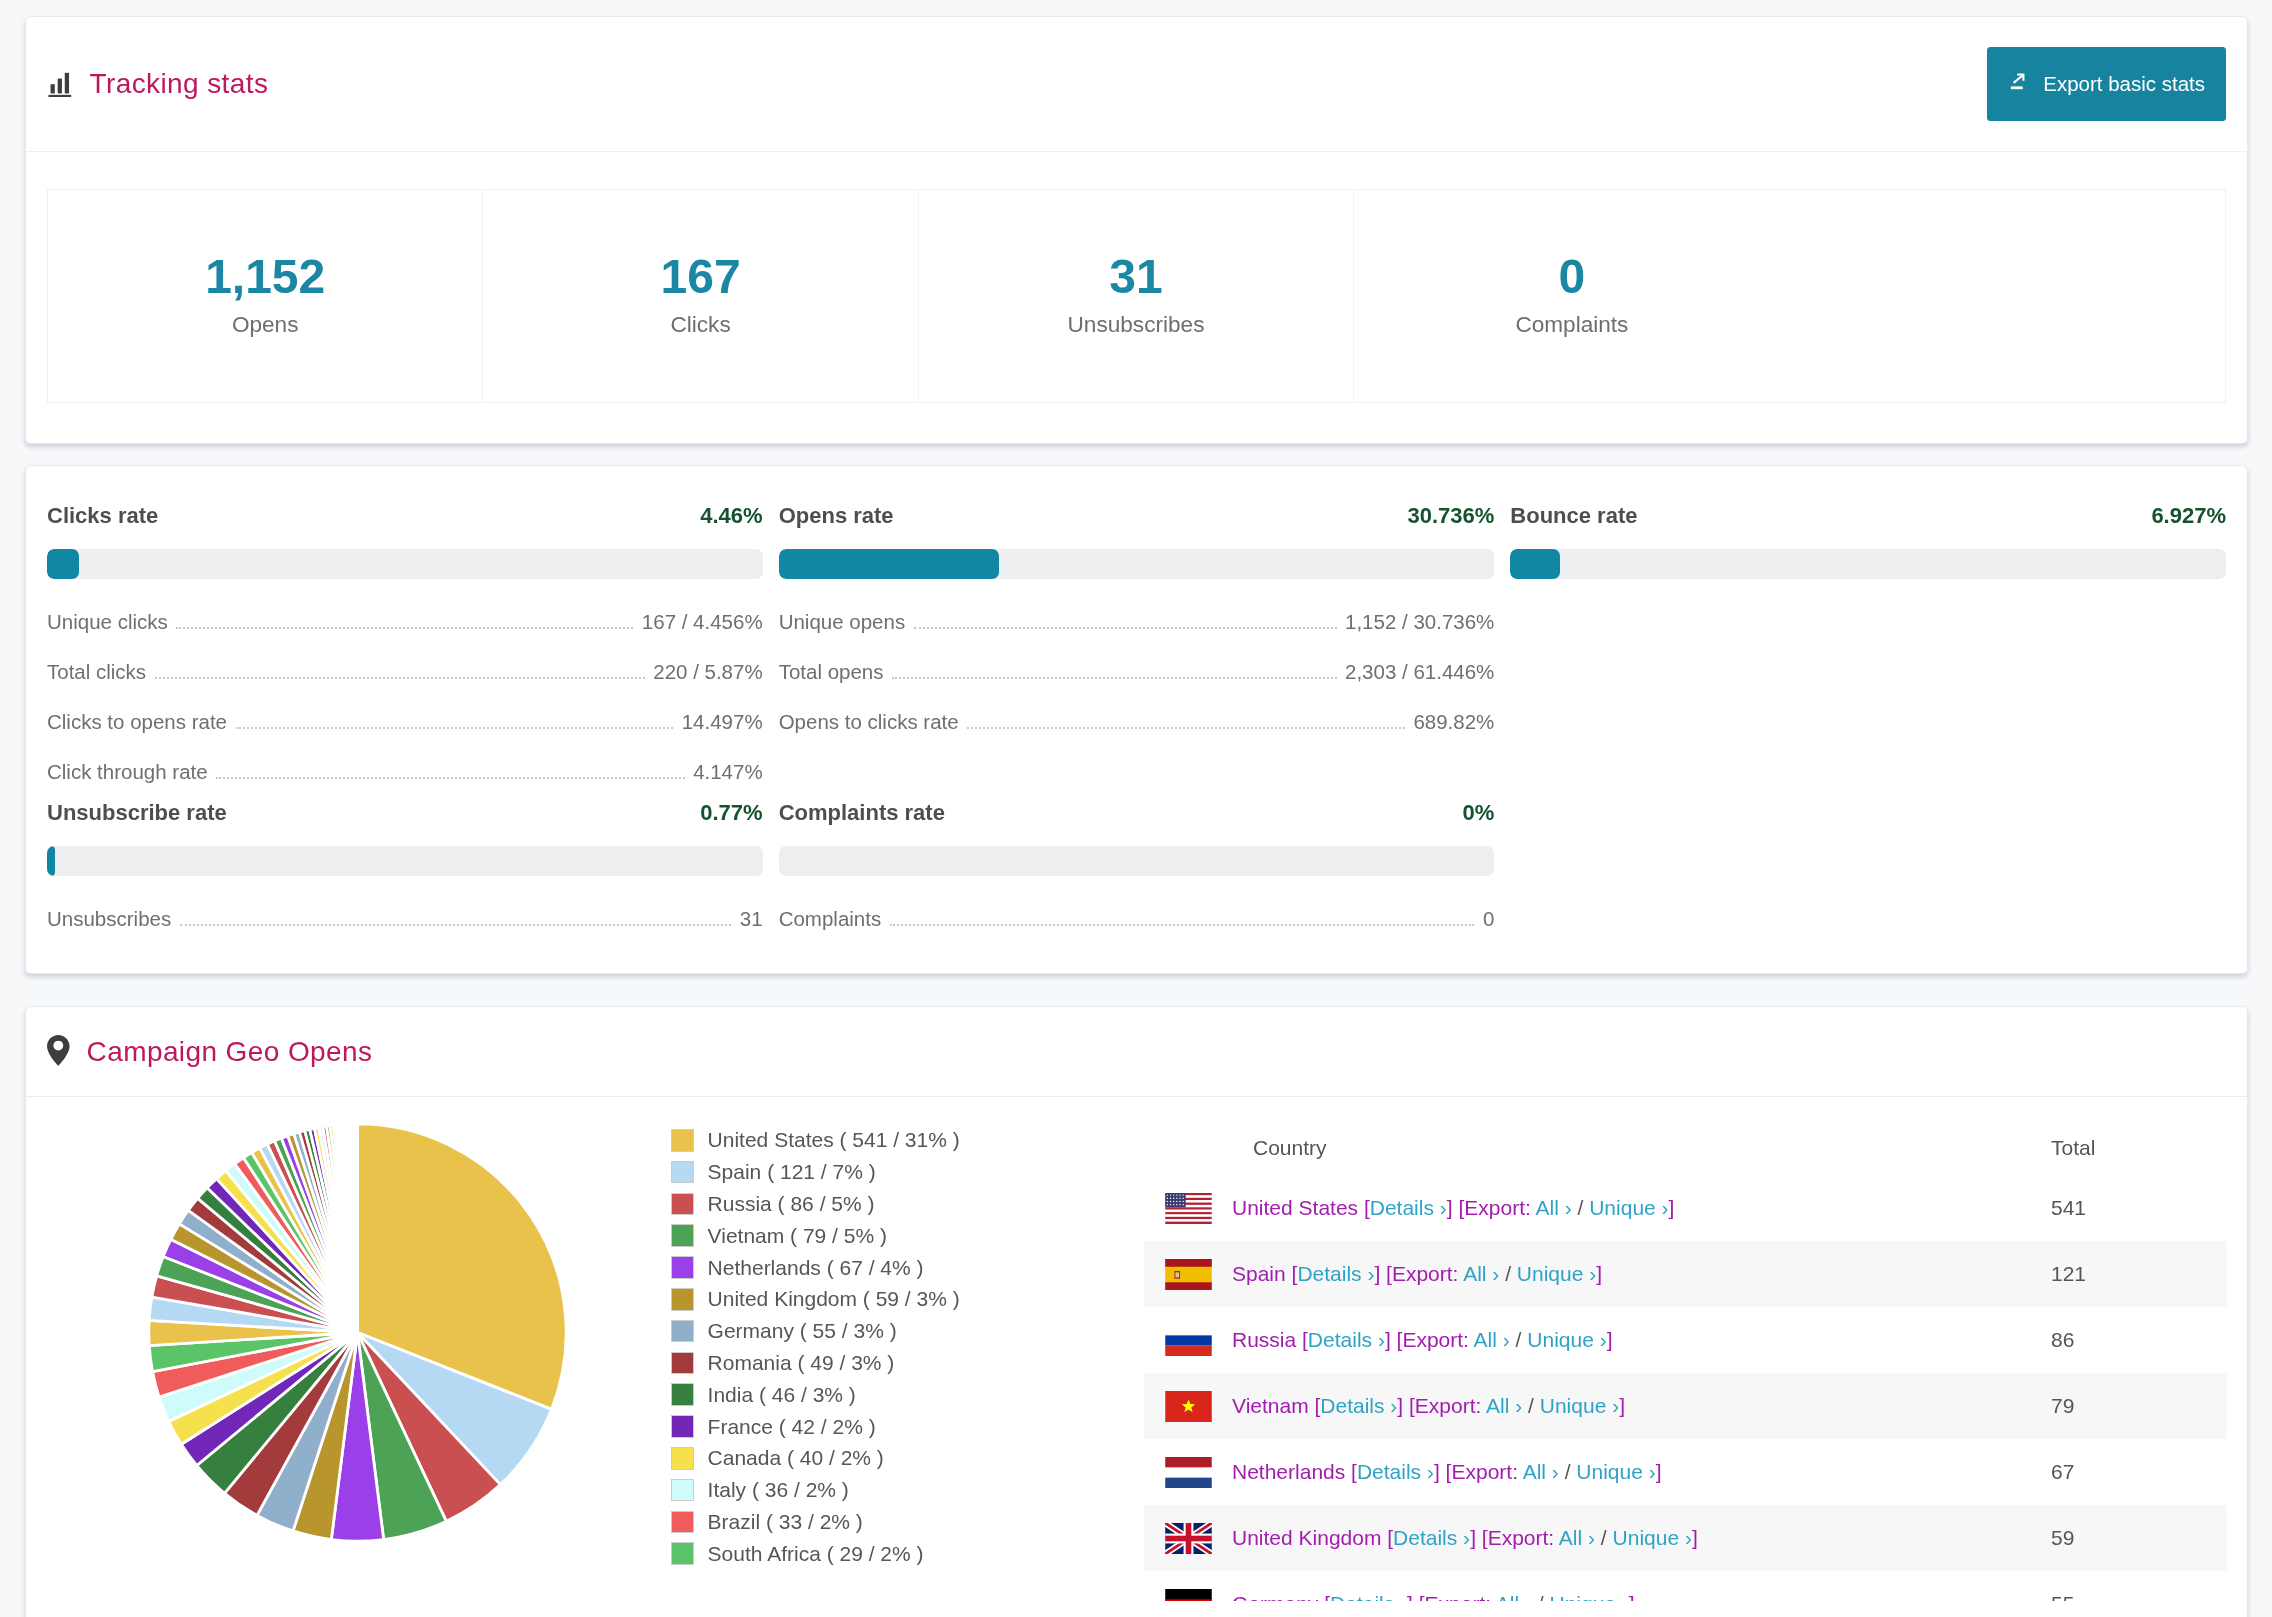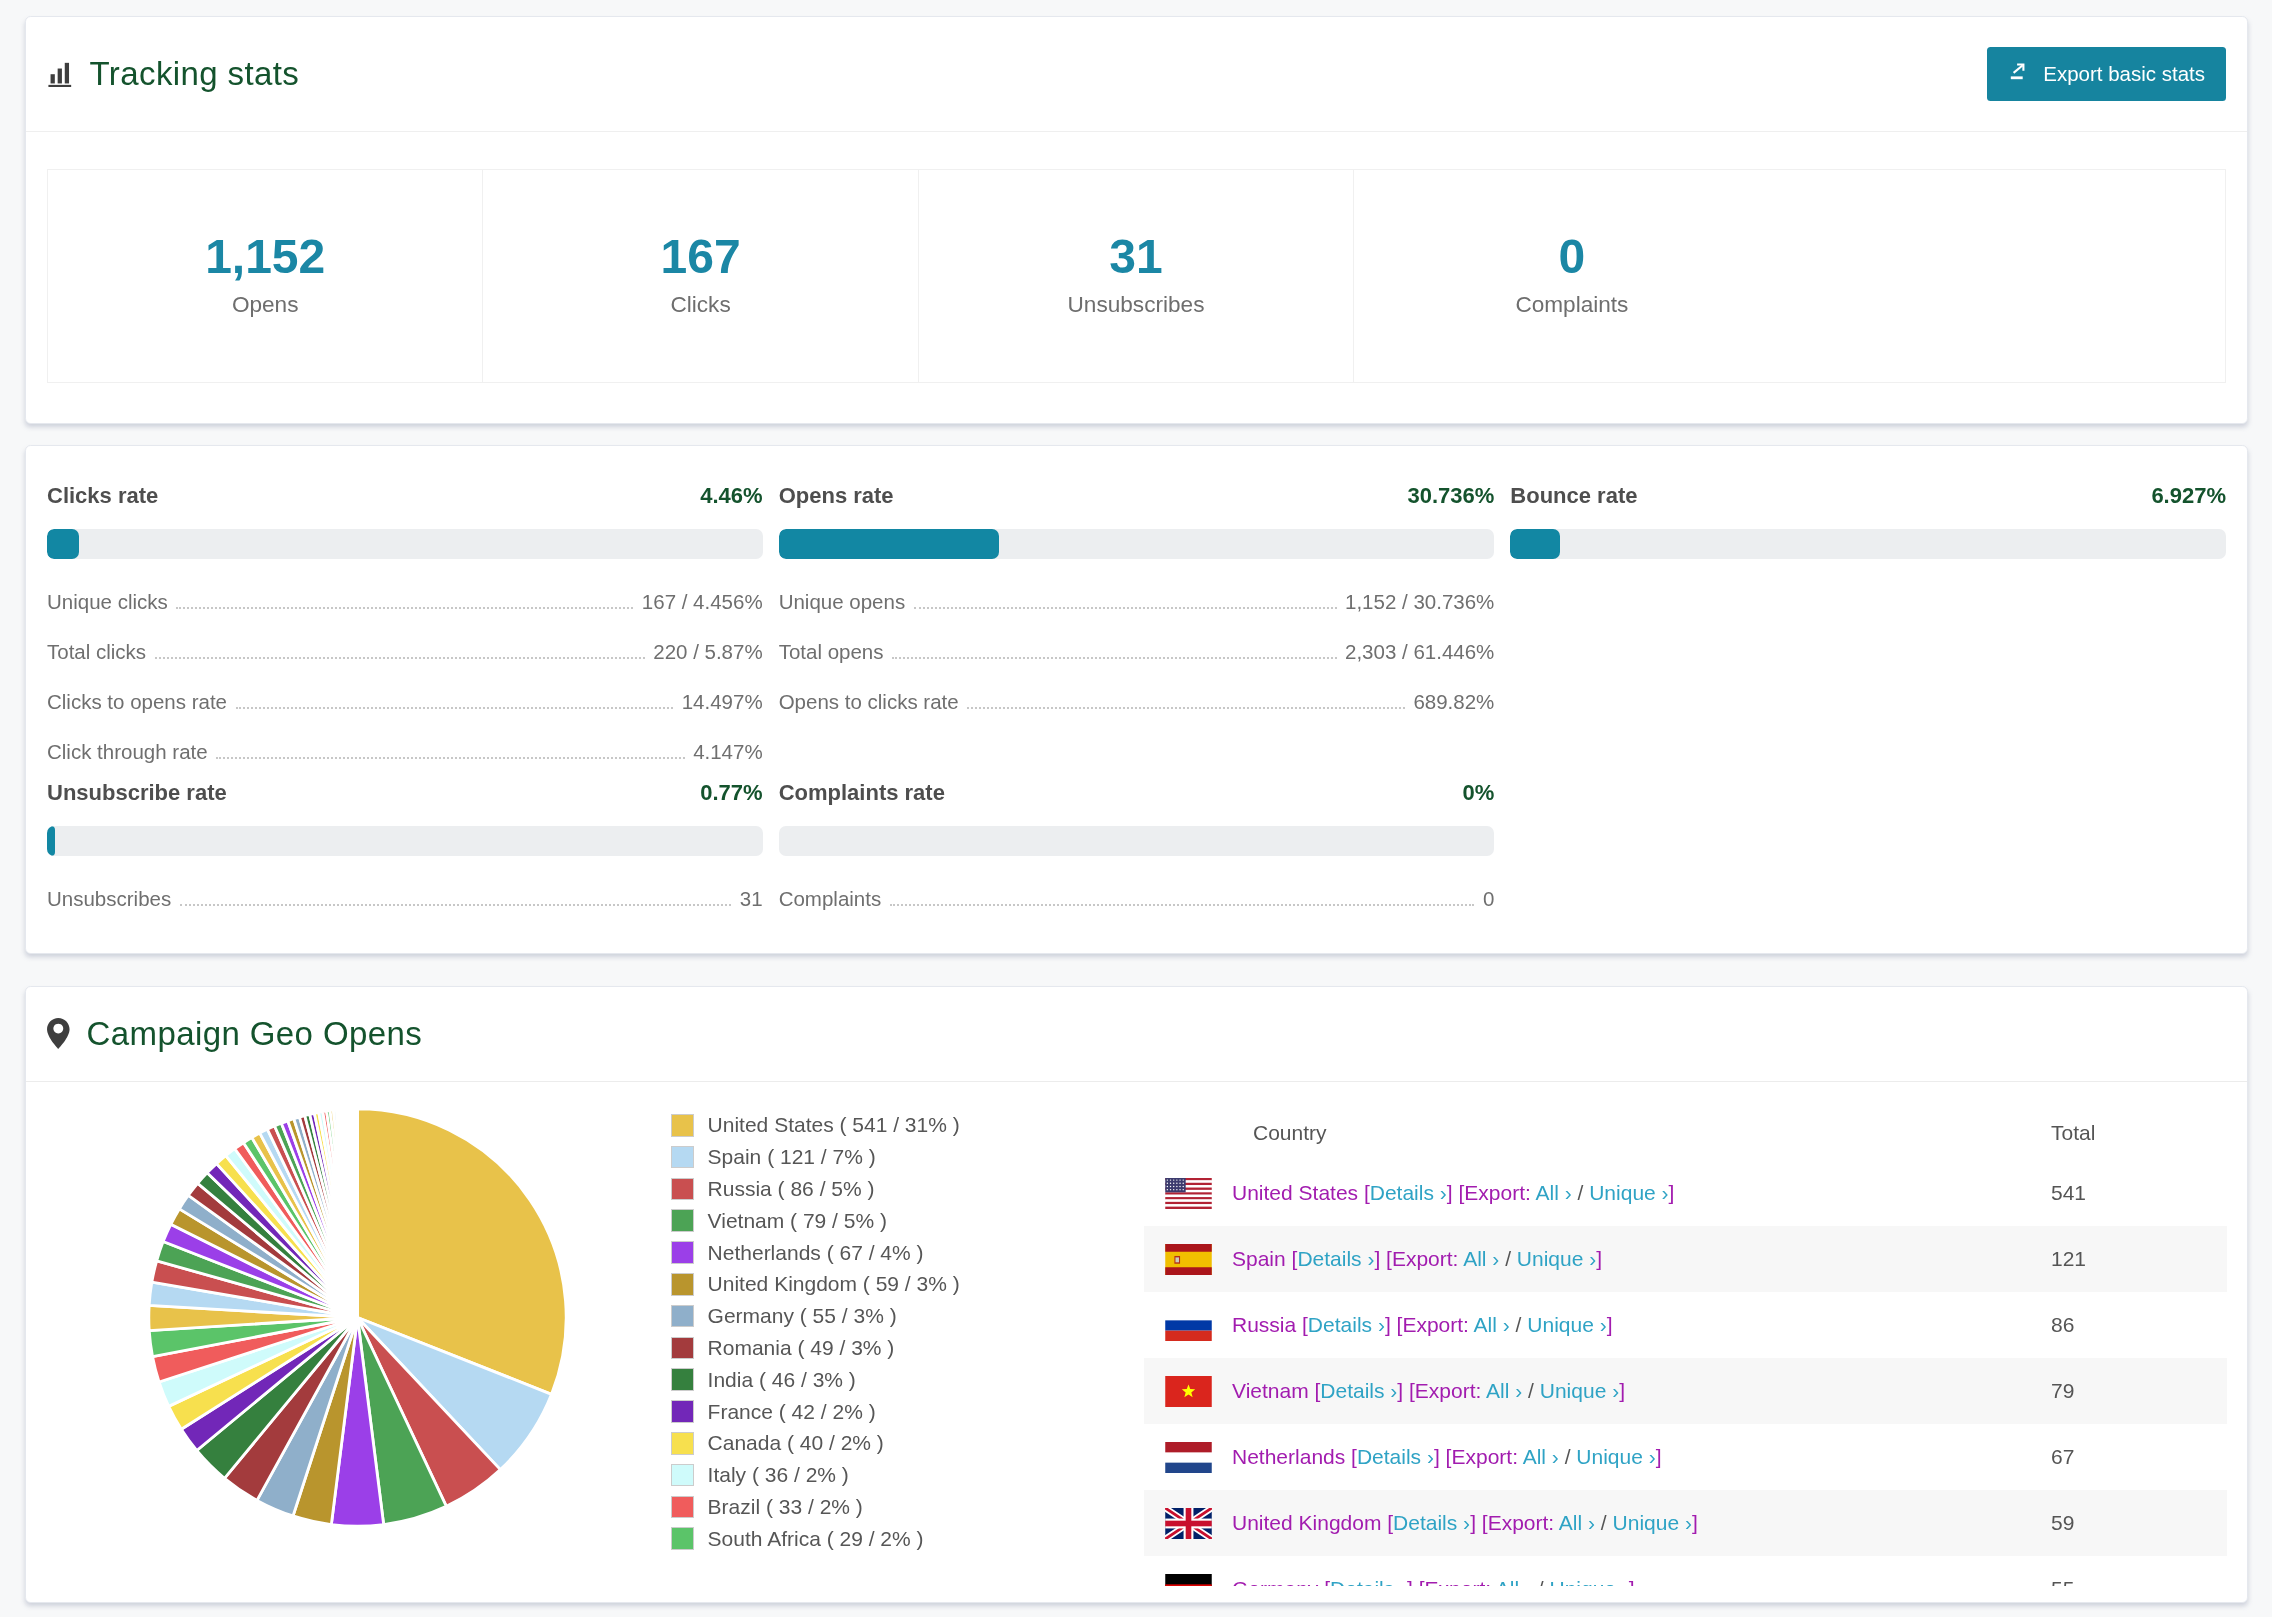--- a/index.html
+++ b/index.html
@@ -7,25 +7,25 @@
   body { font-family:"Liberation Sans", sans-serif; background:#f7f8f9; color:#555; }
   .page { width:2273px; height:1618px; padding:16px 25px; overflow:hidden; }
 
   .card { background:#fff; border:0.7px solid #e5e8ee; border-radius:5.6px;
           box-shadow:0 3.5px 5px -0.7px rgba(110,120,150,.30); }
 
   
   .card-header { display:flex; align-items:center; justify-content:space-between;
                  padding:30px 21px; border-bottom:1.4px solid #efefef; }
   .hdr-left { display:flex; align-items:center; gap:15.5px; }
-  .hdr-title { font-size:33px; color:#14532d; letter-spacing:0.4px; }
+  .hdr-title { font-size:28px; color:#be185d; letter-spacing:0.4px; }
   .icon-dark { color:#3e3e3e; }
 
   .btn-primary { background:#16849f; color:#fff; border:none; font-size:20.5px;
-                 padding:14px 21px; border-radius:3.5px; display:flex; align-items:center;
+                 padding:24px 21px; border-radius:3.5px; display:flex; align-items:center;
                  gap:14px; cursor:pointer; font-family:inherit; }
 
   .stats-strip { margin:37px 21px 40px; display:grid; grid-template-columns:repeat(5,1fr);
                  border:1.4px solid #f0f0f0; }
   .stat-cell { text-align:center; padding:62px 7px 64px; border-right:1.4px solid #f0f0f0; }
   .stat-cell:last-child { border-right:none; }
   .stat-value { font-size:48px; font-weight:bold; color:#1b87a5; line-height:1.05; }
   .stat-label { font-size:22.6px; color:#6e6e6e; margin-top:10px; }
 
   

